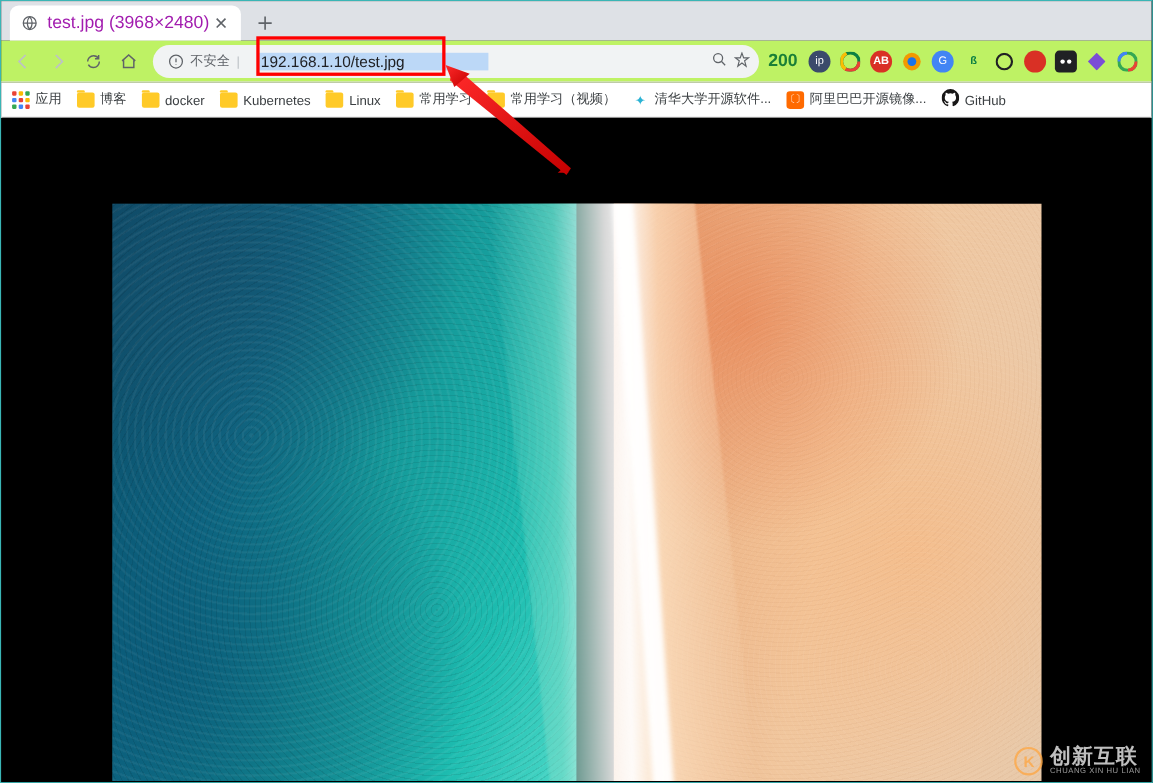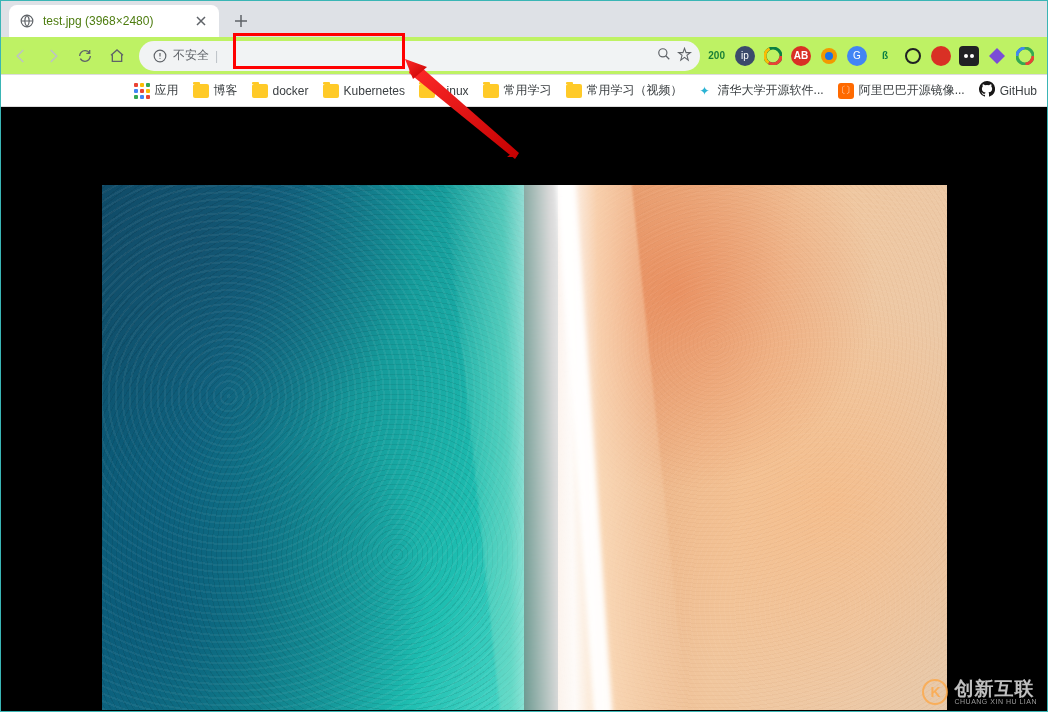--- a/index.html
+++ b/index.html
@@ -32,21 +32,21 @@
     min-width: 210px;
     margin-top: 4px;
     border-bottom: none;
     position: relative;
   }
   .tab-favicon {
     width: 16px; height: 16px; margin-right: 8px;
     display: inline-flex; align-items: center; justify-content: center;
     color: #5f6368;
   }
-  .tab-title { flex: 1; color: #4d7c0f; font-size: 12px; white-space: nowrap; overflow: hidden; text-overflow: ellipsis;}
+  .tab-title { flex: 1; color: #a21caf; font-size: 16px; white-space: nowrap; overflow: hidden; text-overflow: ellipsis;}
   .tab-close { width: 16px; height: 16px; color: #5f6368; border-radius: 50%; display:flex;align-items:center;justify-content:center; cursor:pointer;}
   .new-tab { width: 28px; height: 28px; display: flex; align-items:center; justify-content:center; color:#5f6368; cursor:pointer; margin-left: 8px; margin-bottom: 2px;}
   
   .toolbar {
     height: 38px;
     background: #bef264;
     display: flex;
     align-items: center;
     padding: 0 6px;
     gap: 4px;
@@ -78,34 +78,33 @@
     top: -4px;
     width: 172px;
     height: 36px;
     border: 3px solid #ff0000;
     pointer-events: none;
     z-index: 5;
   }
   .url-text { color:#202124; font-size:14px; margin-left:4px; flex:1; cursor: text; background: #bcd8f7; padding: 0 3px;}
   .url-plain { background: transparent; cursor: text;}
   .omni-right { display:flex; align-items:center; gap:6px; color:#5f6368;}
-  .ext-badge { font-size:10px; color:#1a7f37; font-weight: bold; }
+  .ext-badge { font-size:16px; color:#1a7f37; font-weight: bold; }
   .ext-icons { display:flex; gap:8px; padding: 0 6px; }
   .ext-icon { width: 20px; height:20px; border-radius:50%; display:flex;align-items:center;justify-content:center; font-size:10px; cursor:pointer;}
   
   .bookmark-bar {
     height: 32px;
     background: #fff;
     display: flex;
     align-items: center;
     padding: 0 10px;
     gap: 14px;
     border-bottom: 1px solid #ddd;
     font-size: 12px;
-    justify-content: flex-end;
   }
   .bookmark {
     display:flex; align-items:center; gap:5px; color:#3c4043; cursor:pointer;
     white-space: nowrap;
   }
   .folder-icon { width:16px; height:14px; background:#ffca28; border-radius:2px; position:relative; }
   .folder-icon::before { content:''; position:absolute; top:-2px; left:0; width:7px; height:2px; background:#ffca28; border-radius:1px 1px 0 0;}
   .apps-icon {
     width:16px;height:16px;
     display:grid;grid-template-columns:repeat(3,4px);grid-template-rows:repeat(3,4px);gap:2px;
@@ -242,20 +241,21 @@
 
   <div class="omnibox">
     <span class="security-info">
       <svg width="14" height="14" viewBox="0 0 24 24" style="margin-right:6px;">
           <circle cx="12" cy="12" r="10" stroke="currentColor" stroke-width="2" fill="none"></circle>
           <path d="M12 7v6M12 16v1" stroke="currentColor" stroke-width="2"></path>
         </svg>
       <span>不安全</span>
       <span style="margin:0 6px;color:#bdc1c6;">|</span>
     </span>
+    <span class="url-text">192.168.1.10/test.jpg</span>
     <span class="url-plain" style="flex:1"></span>
     <div class="omni-right">
       <span><svg width="14" height="14" viewBox="0 0 24 24">
             <circle cx="10" cy="10" r="7" stroke="currentColor" stroke-width="2" fill="none"></circle>
             <path d="M15 15l6 6" stroke="currentColor" stroke-width="2"></path>
           </svg></span>
       <span><svg width="15" height="15" viewBox="0 0 24 24">
             <path d="M12 2l2.5 7h7l-5.6 4.3L18 21l-6-4.5L6 21l2.1-7.7L2.5 9h7z" stroke="currentColor" stroke-width="1.7" fill="none"></path>
           </svg></span>
     </div>

